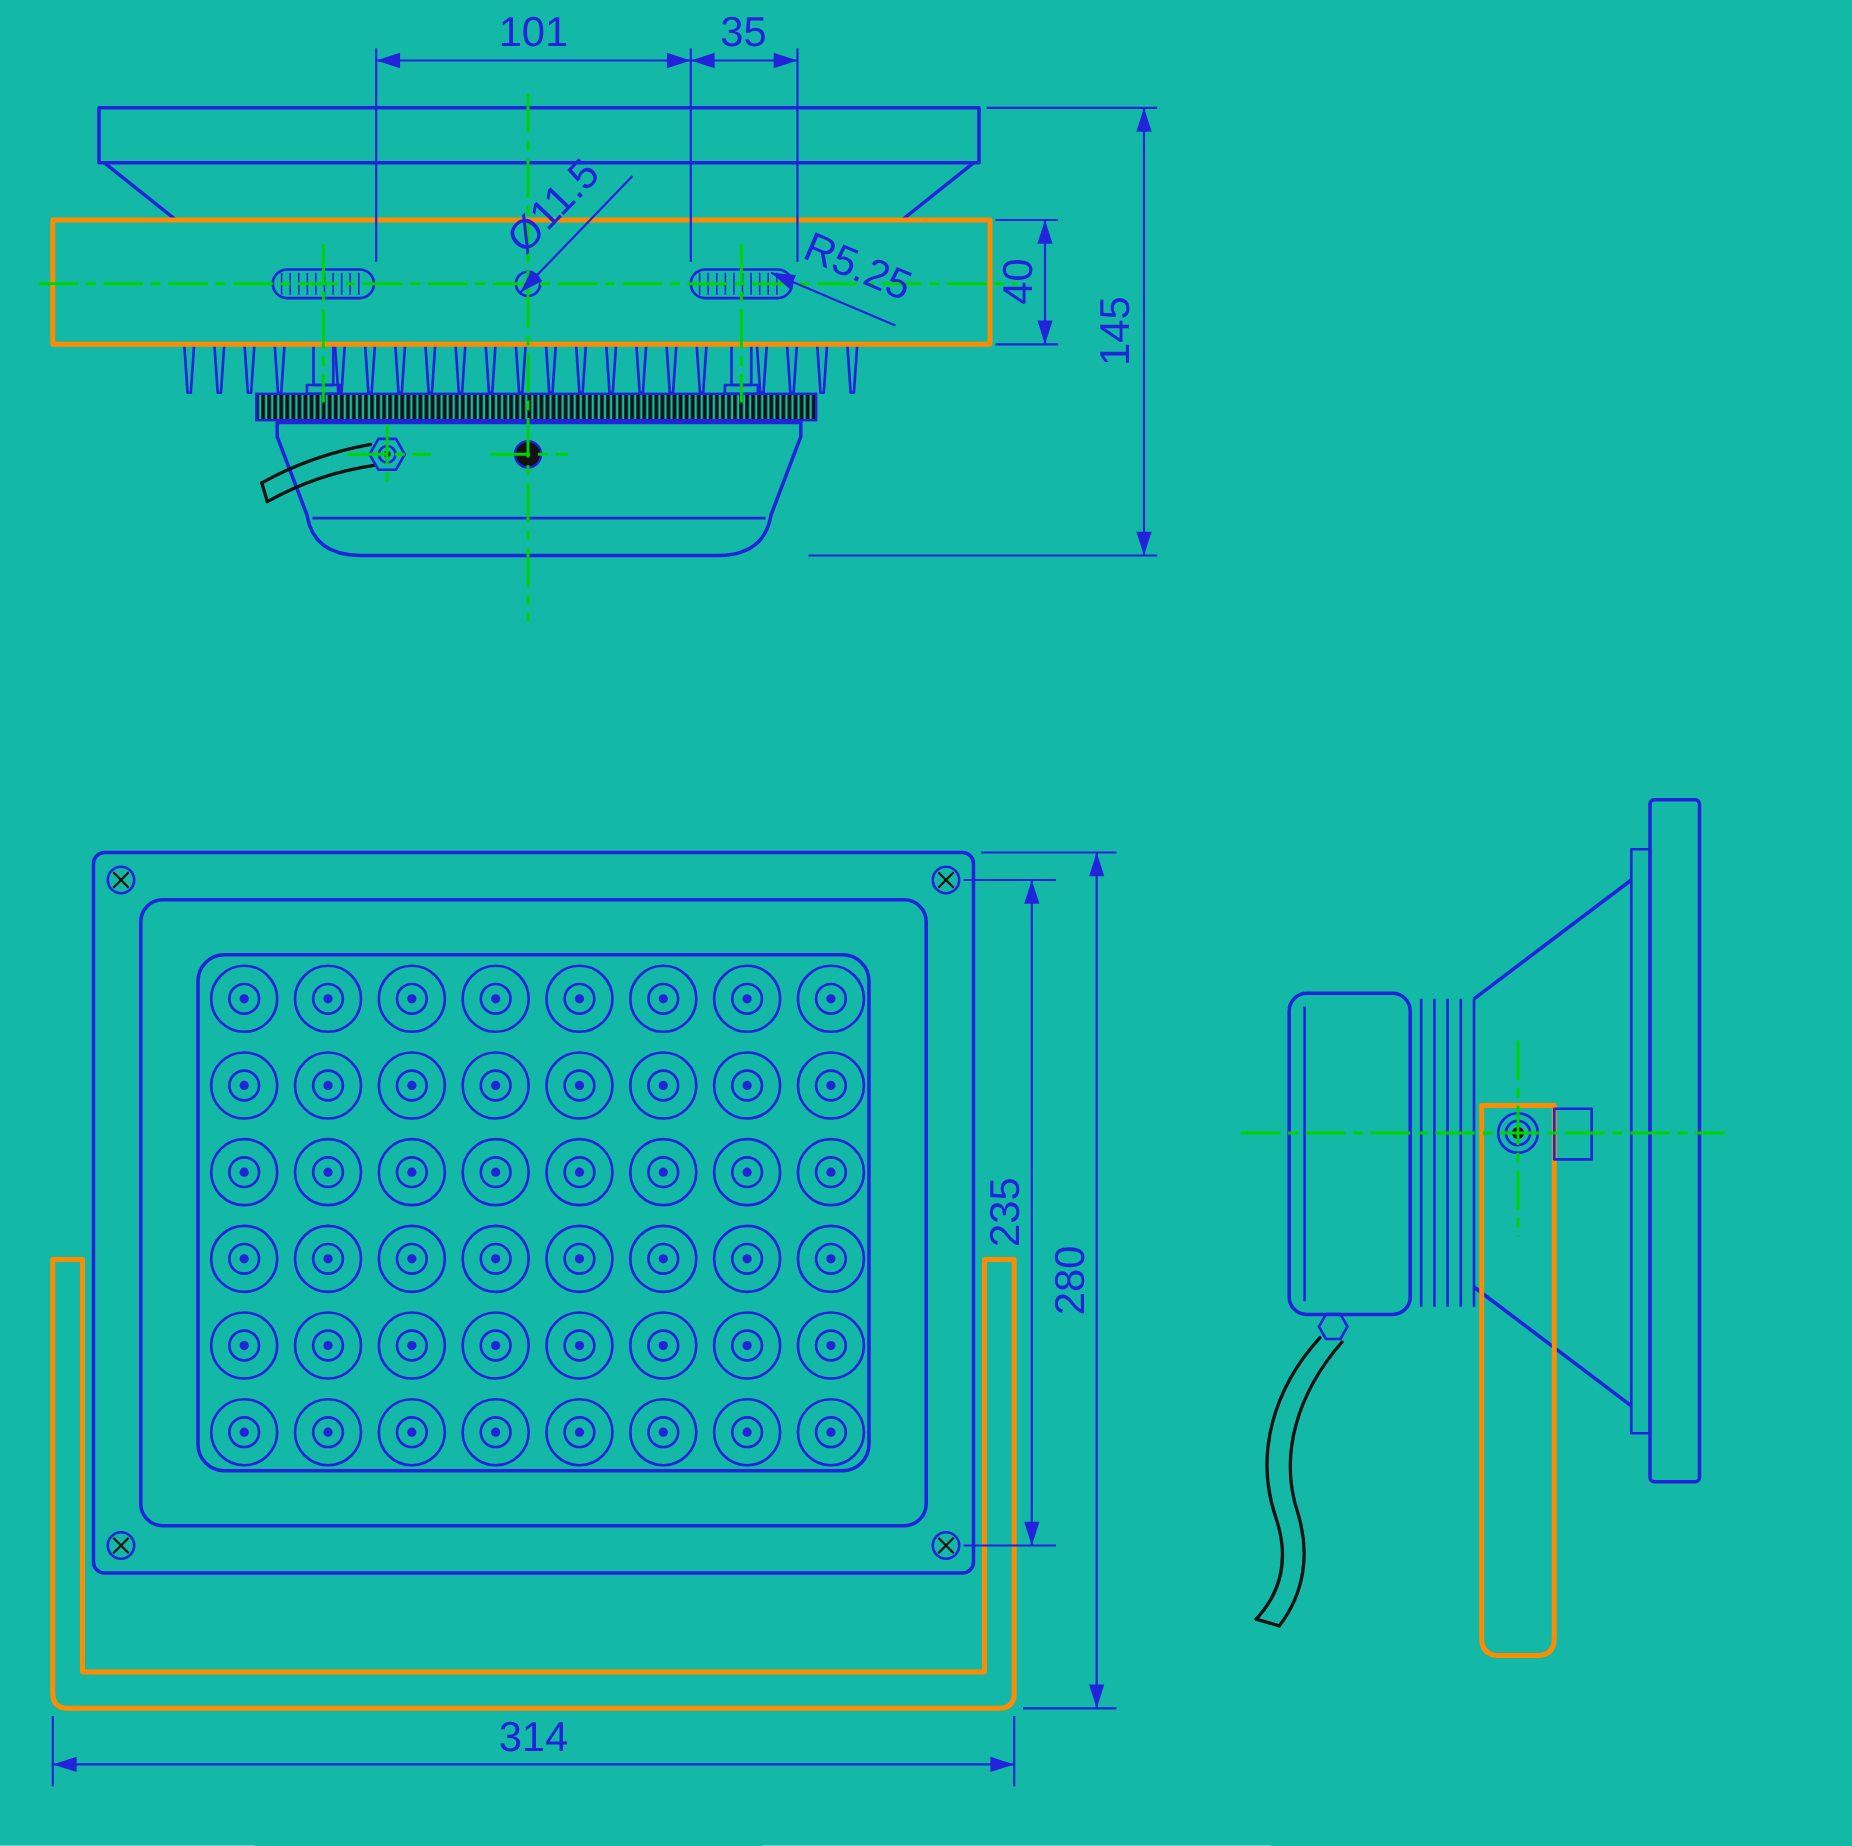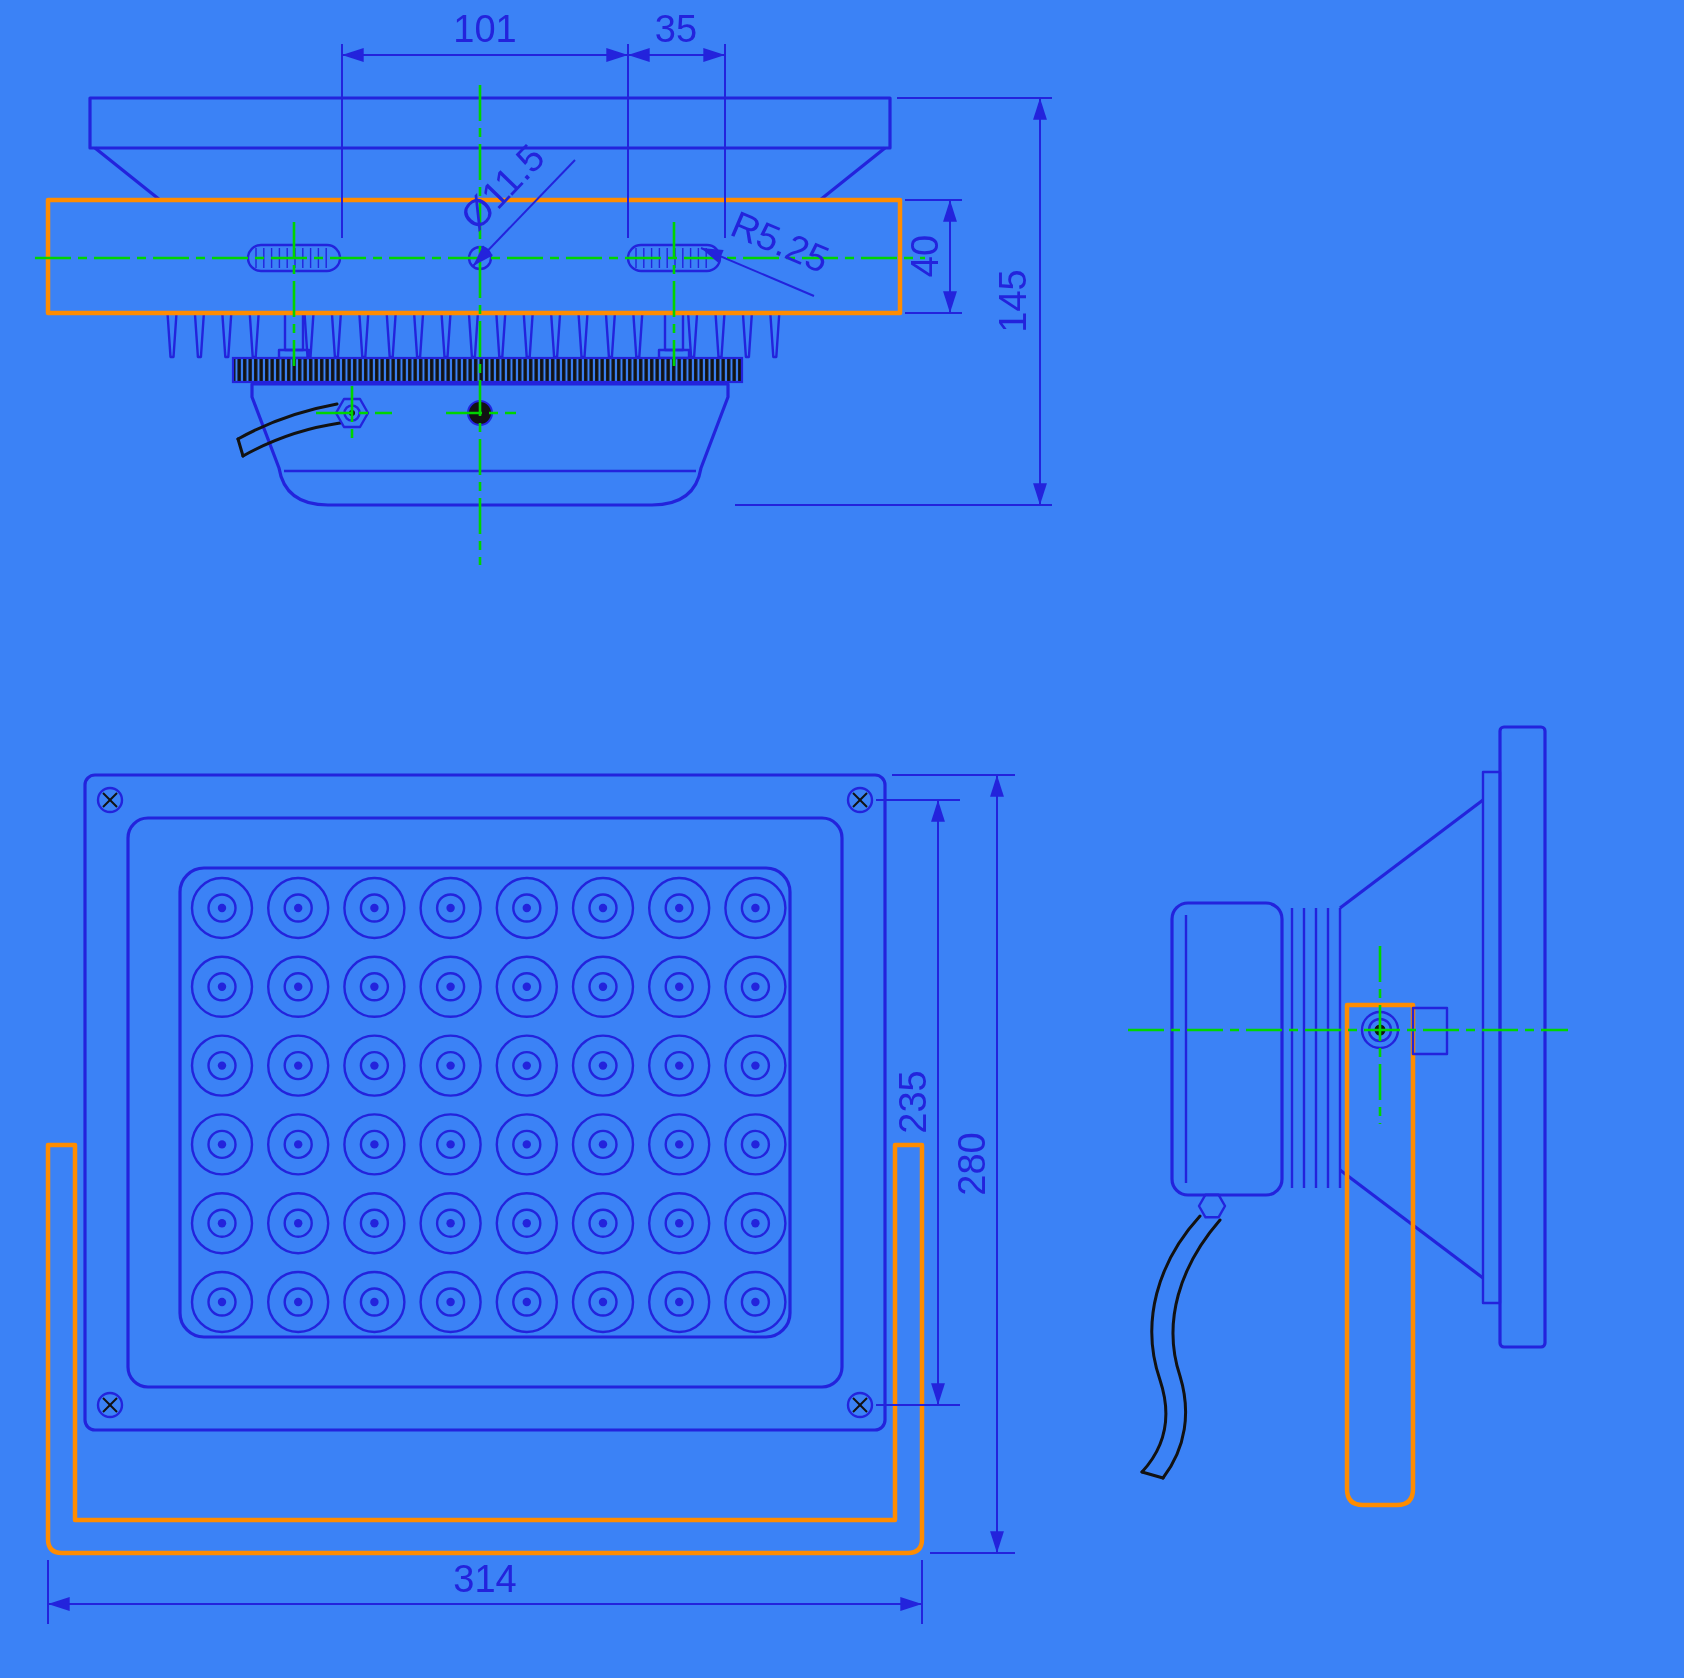--- a/index.html
+++ b/index.html
@@ -1,20 +1,20 @@
 <!DOCTYPE html>
 <html style="--outline: #2323dc; --dimension: #2323dc; --centerline: #00d400; --bracket: #ff8c00; --dark: #121212;"><head>
 <meta charset="utf-8">
 <style>
   :root{
     --outline:#2323dc; --dimension:#2323dc; --centerline:#00d400;
     --bracket:#ff8c00; --dark:#121212;
   }
   html,body{margin:0;padding:0;background:#fff;}
-  .canvas{width:1684px;height:1678px;background:#3b82f6;position:relative;overflow:hidden;}
+  .canvas{width:1684px;height:1678px;background:#14b8a6;position:relative;overflow:hidden;}
   svg{display:block;}
   .ol{stroke:var(--outline);stroke-width:3.2;fill:none;stroke-linejoin:round;}
   .ol2{stroke:var(--outline);stroke-width:2.4;fill:none;stroke-linejoin:round;}
   .thin{stroke:var(--outline);stroke-width:1.4;fill:none;}
   .dim{stroke:var(--dimension);stroke-width:2;fill:none;}
   .cl{stroke:var(--centerline);stroke-width:2.6;fill:none;stroke-dasharray:36 7 9 7;}
   .br{stroke:var(--bracket);stroke-width:4.5;fill:none;stroke-linejoin:round;}
   .dk{stroke:var(--dark);stroke-width:3;fill:none;stroke-linecap:round;}
   .dk2{stroke:var(--dark);stroke-width:2;fill:none;}
   .solid{fill:var(--dark);stroke:var(--outline);stroke-width:2;}

